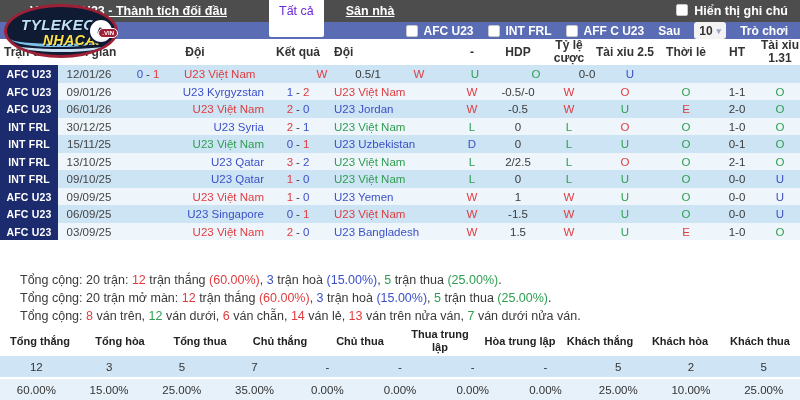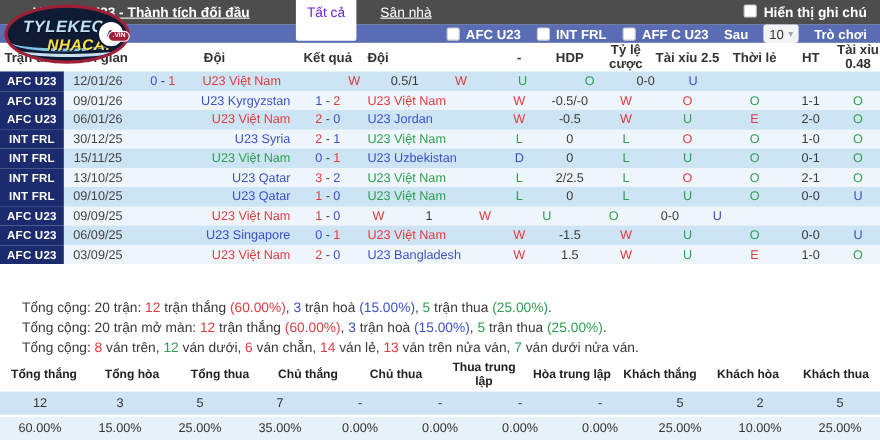--- a/index.html
+++ b/index.html
@@ -3,39 +3,39 @@
 <meta charset="utf-8">
 <style>
   * { margin:0; padding:0; box-sizing:border-box; }
   html,body { width:800px; height:400px; font-family:"Liberation Sans", sans-serif; background:#fff; overflow:hidden; }
   .page { width:800px; height:400px; position:relative; display:flex; flex-direction:column; }
 
   
   .topbar { height:22px; background:#4d4d4d; display:flex; align-items:center; color:#fff; font-size:12.5px; padding-left:30px; position:relative; z-index:1; }
   .topbar .title { font-weight:bold; text-decoration:underline; white-space:nowrap; }
   .tab-all { background:#fff; color:#6d28d9; font-weight:normal; padding:19px 10px; margin-left:42px; border-radius:2px; cursor:pointer; }
-  .tab-home { color:#fff; font-weight:normal; text-decoration:underline; margin-left:22px; cursor:pointer; }
+  .tab-home { color:#fff; font-weight:bold; text-decoration:underline; margin-left:22px; cursor:pointer; }
   .top-right { margin-left:auto; display:flex; align-items:flex-start; gap:6px; padding-right:12px; font-weight:bold; }
   .cbx { width:12px; height:12px; background:#fff; border:1px solid #c9c9c9; border-radius:2px; display:inline-block; flex:none; }
 
   
   .logo { position:absolute; left:4px; top:4px; width:114px; height:54px; z-index:20; }
   .logo .oval { position:absolute; inset:0; background:#0e1b33; border:3px solid #9e2036; border-radius:50%; overflow:hidden; }
   .logo .swoosh1 { position:absolute; left:4px; right:10px; bottom:8px; height:16px; border-bottom:3px solid #7fc2e8; border-radius:50%; }
   .logo .swoosh2 { position:absolute; left:8px; right:6px; bottom:3px; height:14px; border-bottom:3px solid #c5dff2; border-radius:50%; }
   .logo .l1 { position:absolute; left:14px; top:9px; font-size:15px; font-weight:bold; font-style:italic; color:#bfe0f5; letter-spacing:.5px; text-shadow:1px 1px 0 #06101f; }
   .logo .l2 { position:absolute; left:36px; top:25px; font-size:14px; font-weight:bold; font-style:italic; color:#fde047; letter-spacing:.5px; text-shadow:1px 1px 0 #06101f; }
   .logo .ball { position:absolute; right:4px; top:14px; width:26px; height:26px; background:radial-gradient(circle at 35% 35%, #ffffff 55%, #cfd8e2 100%); border:2px solid #0e1b33; border-radius:50%; }
   .logo .ball::after { content:""; position:absolute; left:8px; top:8px; width:7px; height:7px; background:#14233d; border-radius:2px; transform:rotate(20deg); }
   .logo .vin { position:absolute; right:0px; top:24px; background:#9e2036; color:#fff; font-size:6px; font-weight:bold; padding:1px 3px; border-radius:6px; border:1px solid #fff; }
 
   
   .filterbar { height:23px; background:#5a6db4; display:flex; align-items:center; justify-content:flex-end; gap:14px; color:#fff; font-size:12px; font-weight:bold; padding-right:12px; }
   .filter-item { display:flex; align-items:center; gap:6px; cursor:pointer; }
-  .select-box { background:#f3f3f3; color:#333; border-radius:3px; height:17px; display:flex; align-items:center; gap:4px; padding:0 5px; font-weight:normal; cursor:pointer;justify-content:space-between; }
+  .select-box { background:#f3f3f3; color:#333; border-radius:3px; height:17px; display:flex; align-items:center; gap:4px; padding:0 5px; font-weight:bold; cursor:pointer;justify-content:space-between; }
   .select-box .chev { color:#9aa7c9; font-size:9px; }
 
   
   .thead { height:40px; display:flex; align-items:center; background:#fff; color:#333; font-size:12px; font-weight:bold; }
   .hcell { text-align:center; line-height:1.1; }
   .col-league{width:58px;flex:none} .col-date{width:62px;flex:none} .col-home{width:150px;flex:none}
   .col-score{width:56px;flex:none} .col-away{width:128px;flex:none;text-align:left;padding-left:8px}
   .col-res{width:36px;flex:none} .col-hdp{width:56px;flex:none} .col-odds{width:46px;flex:none}
   .col-ou25{width:66px;flex:none} .col-oe{width:56px;flex:none} .col-ht{width:46px;flex:none} .col-ou075{width:40px;flex:none}
   .rows { }
@@ -116,21 +116,21 @@
     <div class="hcell col-date">Thời gian</div>
     <div class="hcell col-home">Đội</div>
     <div class="hcell col-score">Kết quả</div>
     <div class="hcell col-away">Đội</div>
     <div class="hcell col-res">-</div>
     <div class="hcell col-hdp">HDP</div>
     <div class="hcell col-odds">Tỷ lệ cược</div>
     <div class="hcell col-ou25">Tài xỉu 2.5</div>
     <div class="hcell col-oe">Thời lẻ</div>
     <div class="hcell col-ht">HT</div>
-    <div class="hcell col-ou075">Tài xỉu 0.48</div>
+    <div class="hcell col-ou075">Tài xỉu 1.31</div>
   </div>
 
   <div class="rows">
       <div class="hrow">
         <div class="cell col-league">AFC U23</div>
         <div class="cell col-date">12/01/26</div>
         <div class="cell col-score">
           <span class="t-blue">0</span>
           <span class="t-dark score-sep">-</span>
           <span class="t-red">1</span>
@@ -254,20 +254,21 @@
       </div>
       <div class="hrow">
         <div class="cell col-league">AFC U23</div>
         <div class="cell col-date">09/09/25</div>
         <div class="cell col-home t-red">U23 Việt Nam</div>
         <div class="cell col-score">
           <span class="t-red">1</span>
           <span class="t-dark score-sep">-</span>
           <span class="t-blue">0</span>
         </div>
+        <div class="cell col-away t-blue">U23 Yemen</div>
         <div class="cell col-res t-red">W</div>
         <div class="cell col-hdp t-dark">1</div>
         <div class="cell col-odds t-red">W</div>
         <div class="cell col-ou25 t-green">U</div>
         <div class="cell col-oe t-green">O</div>
         <div class="cell col-ht t-dark">0-0</div>
         <div class="cell col-ou075 t-blue">U</div>
       </div>
       <div class="hrow">
         <div class="cell col-league">AFC U23</div>

